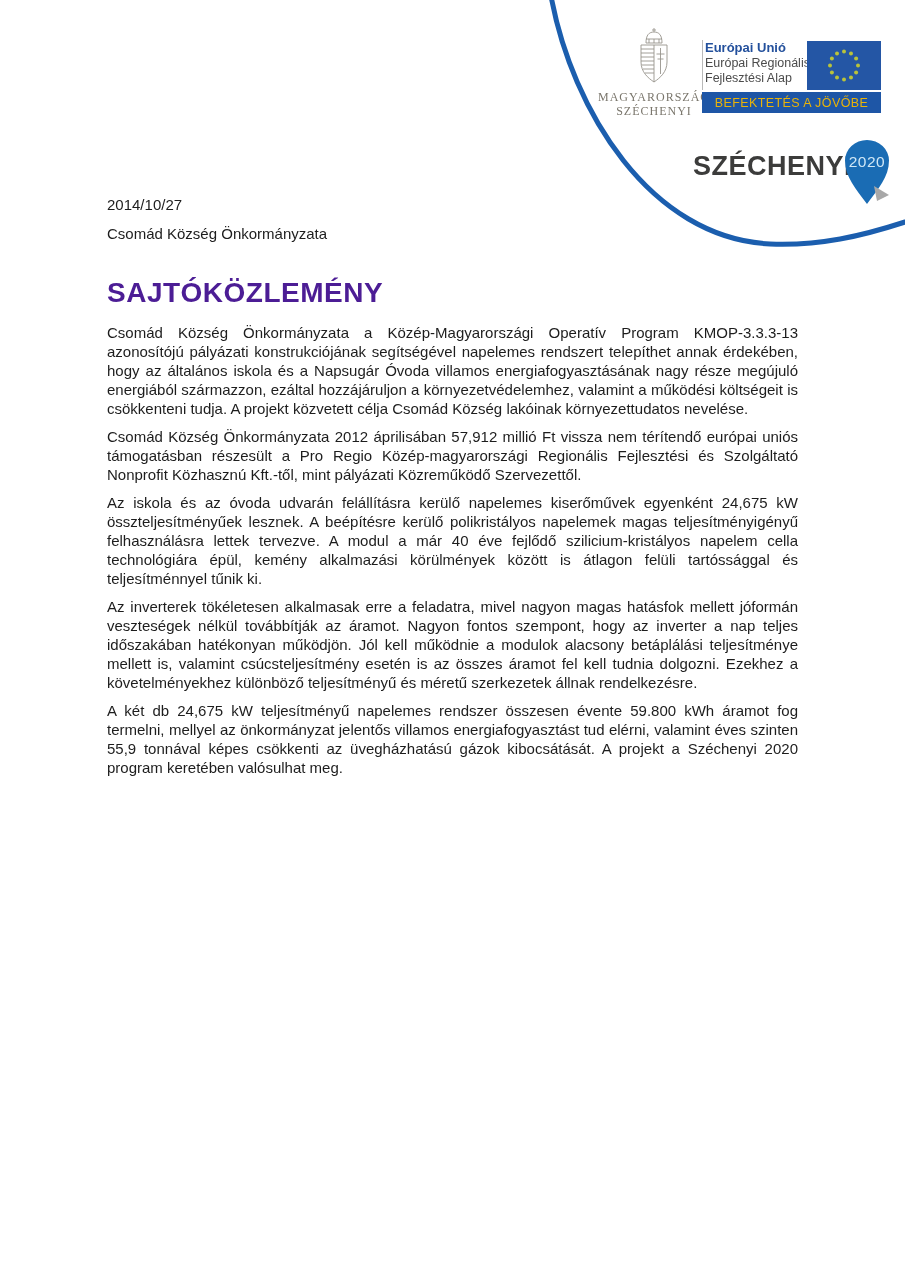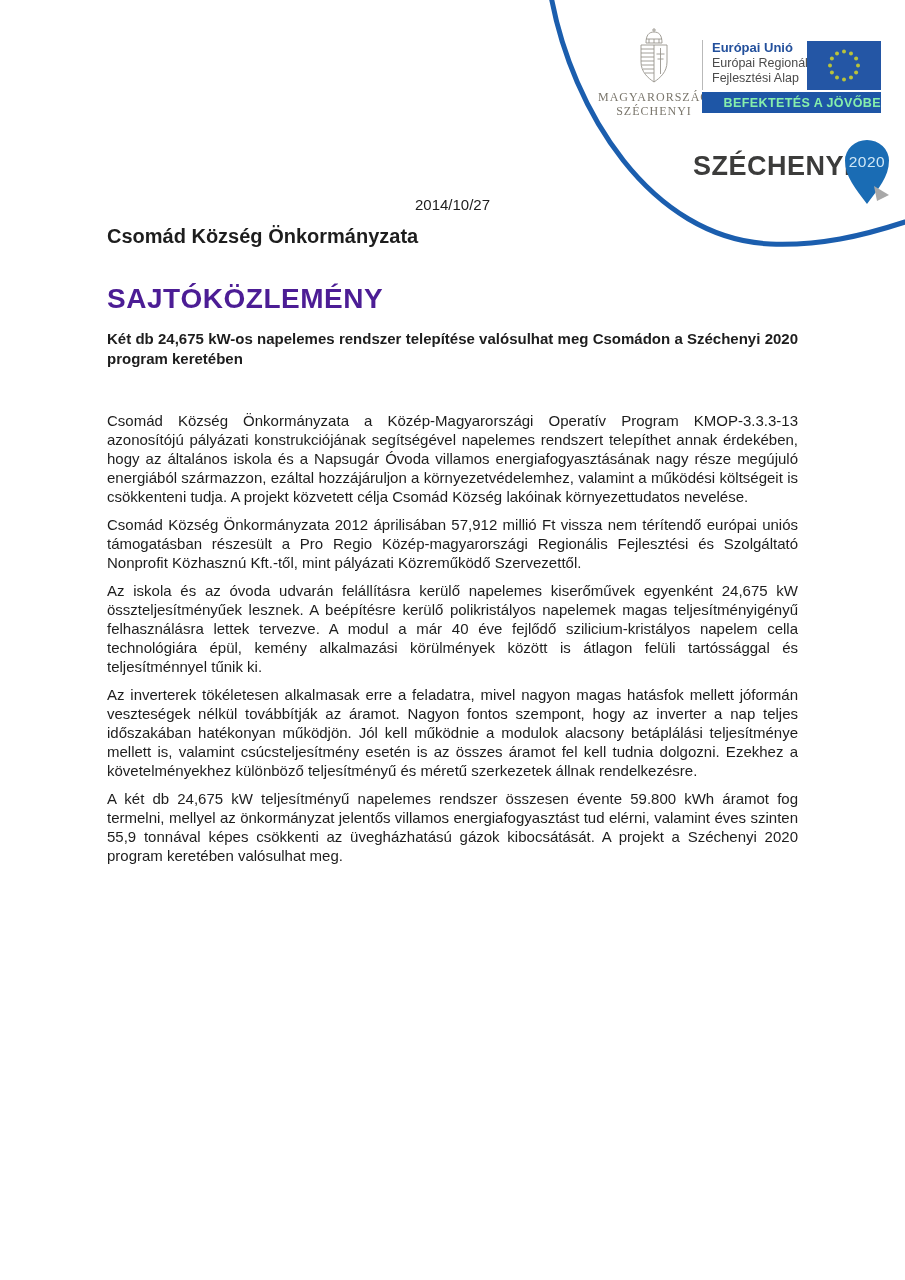--- a/index.html
+++ b/index.html
@@ -14,43 +14,43 @@
   .arc-svg{position:absolute;left:0;top:0;width:905px;height:270px;pointer-events:none;}
 
   .gov-logo{position:absolute;left:598px;top:26px;width:112px;text-align:center;}
   .gov-crest{display:block;margin:0 auto;}
   .gov-name{
     font-family:"Liberation Serif", serif;color:#7a766c;
     font-size:12px;line-height:14px;letter-spacing:1px;margin-top:2px;
   }
 
   .eu-block{position:absolute;left:702px;top:40px;height:50px;
-    border-left:1px solid #b9b9b9;padding-left:9px;}
+    border-left:1px solid #b9b9b9;padding-left:2px;}
   .eu-line1{font-size:13px;font-weight:bold;color:#23509c;line-height:16px;}
   .eu-line23{font-size:12.5px;color:#4b4b4b;line-height:15px;}
 
   .eu-flag{position:absolute;left:807px;top:41px;width:74px;height:49px;}
 
   .invest-banner{
     position:absolute;left:702px;top:92px;width:179px;height:21px;
-    background:#1e56a6;color:#86efac;font-weight:bold;font-size:12.5px;
-    letter-spacing:.4px;display:flex;align-items:center;justify-content:flex-end;
+    background:#1e56a6;color:#eab308;font-weight:normal;font-size:12.5px;
+    letter-spacing:.4px;display:flex;align-items:center;justify-content:center;
   }
 
   .szechenyi{position:absolute;left:693px;top:138px;width:200px;height:80px;}
   .szechenyi-text{
     position:absolute;left:0;top:13px;font-size:27px;font-weight:800;
     color:#3c3c3b;letter-spacing:.5px;
   }
   .szechenyi-pin{position:absolute;left:148px;top:0;}
 
   
   .doc{position:absolute;left:107px;top:196px;width:691px;}
-  .doc-date{font-size:15px;margin:0 0 8px 0;text-align:center;}
-  .doc-org{font-size:20px;font-weight:bold;margin:12px 0 36px 0;}
+  .doc-date{font-size:15px;margin:0 0 8px 0;}
+  .doc-org{font-size:15px;font-weight:normal;margin:12px 0 36px 0;}
   .doc-title{
     font-size:28px;font-weight:bold;color:#4c1d95;letter-spacing:.5px;
     margin:0 0 15px 0;line-height:30px;
   }
   .doc-headline{font-size:15.3px;font-weight:bold;margin:0 0 13px 0;line-height:19px;}
   .doc-lead{
     font-size:15px;font-weight:bold;margin:0 0 42px 0;line-height:20px;
     text-align:justify;
   }
   .doc p.body-par{
@@ -124,21 +124,20 @@
       <path d="M26,66 C15,51 4,39 4,22.5 A22,20.5 0 0 1 48,22.5 C48,39 37,51 26,66 Z" fill="#1a6cb4"></path>
       <path d="M33,48 L48,57 L36,63 Z" fill="#a8a8a8"></path>
       <text x="26" y="29" text-anchor="middle" font-family="Liberation Sans, sans-serif" font-size="15.5" letter-spacing="0.5" fill="#cfe7f6">2020</text>
     </svg>
   </div>
 
   <div class="doc">
     <p class="doc-date">2014/10/27</p>
     <p class="doc-org">Csomád Község Önkormányzata</p>
     <h1 class="doc-title">SAJTÓKÖZLEMÉNY</h1>
-    <p class="doc-lead">Két db 24,675 kW-os napelemes rendszer telepítése valósulhat meg Csomádon a Széchenyi 2020 program keretében</p>
 
     <p class="body-par">Csomád Község Önkormányzata a Közép-Magyarországi Operatív Program KMOP-3.3.3-13 azonosítójú pályázati konstrukciójának segítségével napelemes rendszert telepíthet annak érdekében, hogy az általános iskola és a Napsugár Óvoda villamos energiafogyasztásának nagy része megújuló energiából származzon, ezáltal hozzájáruljon a környezetvédelemhez, valamint a működési költségeit is csökkenteni tudja. A projekt közvetett célja Csomád Község lakóinak környezettudatos nevelése.</p>
     <p class="body-par">Csomád Község Önkormányzata 2012 áprilisában 57,912 millió Ft vissza nem térítendő európai uniós támogatásban részesült a Pro Regio Közép-magyarországi Regionális Fejlesztési és Szolgáltató Nonprofit Közhasznú Kft.-től, mint pályázati Közreműködő Szervezettől.</p>
     <p class="body-par">Az iskola és az óvoda udvarán felállításra kerülő napelemes kiserőművek egyenként 24,675 kW összteljesítményűek lesznek. A beépítésre kerülő polikristályos napelemek magas teljesítményigényű felhasználásra lettek tervezve. A modul a már 40 éve fejlődő szilicium-kristályos napelem cella technológiára épül, kemény alkalmazási körülmények között is átlagon felüli tartóssággal és teljesítménnyel tűnik ki.</p>
     <p class="body-par">Az inverterek tökéletesen alkalmasak erre a feladatra, mivel nagyon magas hatásfok mellett jóformán veszteségek nélkül továbbítják az áramot. Nagyon fontos szempont, hogy az inverter a nap teljes időszakában hatékonyan működjön. Jól kell működnie a modulok alacsony betáplálási teljesítménye mellett is, valamint csúcsteljesítmény esetén is az összes áramot fel kell tudnia dolgozni. Ezekhez a követelményekhez különböző teljesítményű és méretű szerkezetek állnak rendelkezésre.</p>
     <p class="body-par">A két db 24,675 kW teljesítményű napelemes rendszer összesen évente 59.800 kWh áramot fog termelni, mellyel az önkormányzat jelentős villamos energiafogyasztást tud elérni, valamint éves szinten 55,9 tonnával képes csökkenti az üvegházhatású gázok kibocsátását. A projekt a Széchenyi 2020 program keretében valósulhat meg.</p>
   </div>
 
 </div>
 

